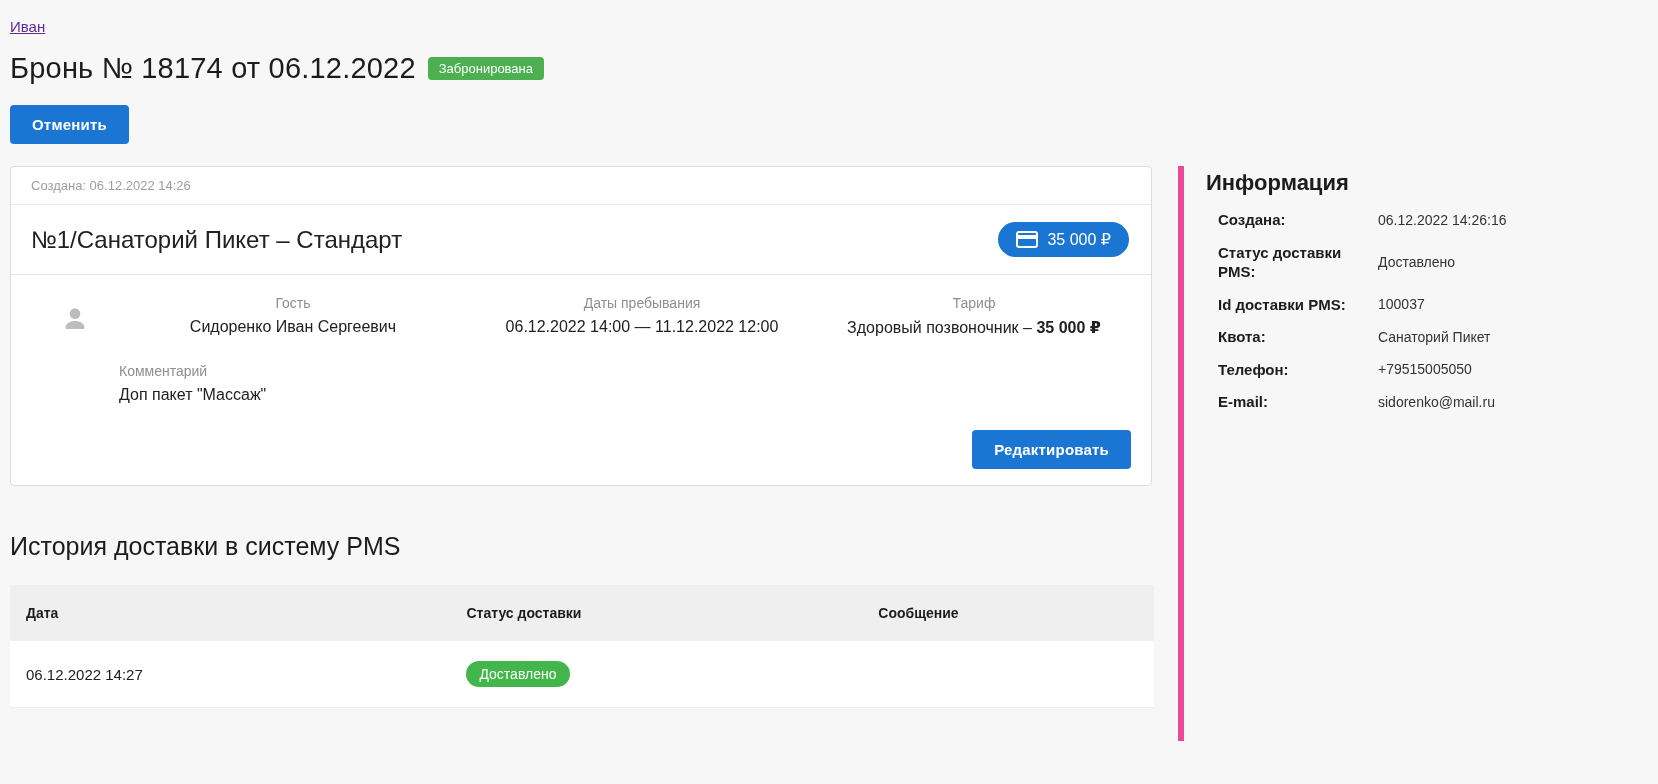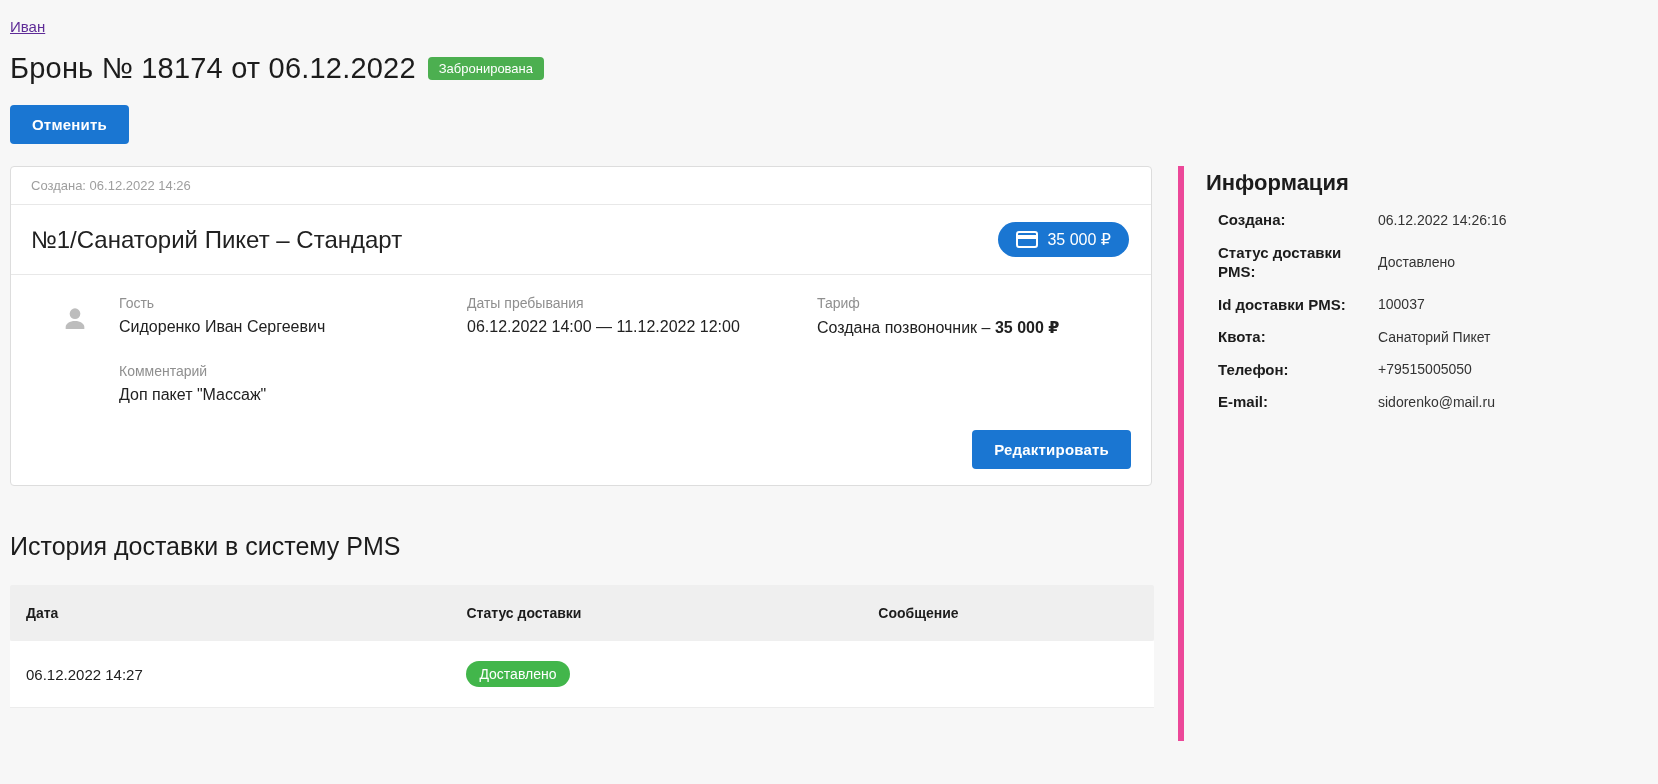--- a/index.html
+++ b/index.html
@@ -51,21 +51,21 @@
   }
   .card-title { font-size:24px; font-weight:400; color:#212121; }
   .price-pill {
     display:flex; align-items:center; gap:9px;
     background:#1a76d2; color:#fff; border-radius:19px;
     padding:8px 18px; font-size:16px; font-weight:500; cursor:pointer;
   }
   .card-body { padding:20px 20px 16px 20px; }
   .guest-row { display:flex; }
   .avatar-cell { width:88px; display:flex; justify-content:center; padding-top:8px; }
-  .info-grid { flex:1; display:grid; grid-template-columns:348px 350px 1fr; }
+  .info-grid { flex:1; display:grid; grid-template-columns:348px 350px 1fr;text-align:center; }
   .field-label { font-size:14px; color:#8f8f8f; margin-bottom:7px; }
   .field-value { font-size:16px; color:#212121; }
   .comment-block { margin-left:88px; margin-top:26px; }
   .bold { font-weight:700; }
   .edit-row { display:flex; justify-content:flex-end; margin-top:26px; }
 
   
   .history-title { font-size:25px; font-weight:400; margin:46px 0 24px 0; color:#1c1c1c; }
   .table { width:1144px; }
   .thead {
@@ -149,21 +149,21 @@
               <div>
                 <div class="field-label">Гость</div>
                 <div class="field-value">Сидоренко Иван Сергеевич</div>
               </div>
               <div>
                 <div class="field-label">Даты пребывания</div>
                 <div class="field-value">06.12.2022 14:00 — 11.12.2022 12:00</div>
               </div>
               <div>
                 <div class="field-label">Тариф</div>
-                <div class="field-value"><span>Создана позвоночник – </span><span class="bold">35 000 ₽</span></div>
+                <div class="field-value"><span>Здоровый позвоночник – </span><span class="bold">35 000 ₽</span></div>
               </div>
             </div>
           </div>
 
           <div class="comment-block">
             <div class="field-label">Комментарий</div>
             <div class="field-value">Доп пакет "Массаж"</div>
           </div>
 
           <div class="edit-row">

